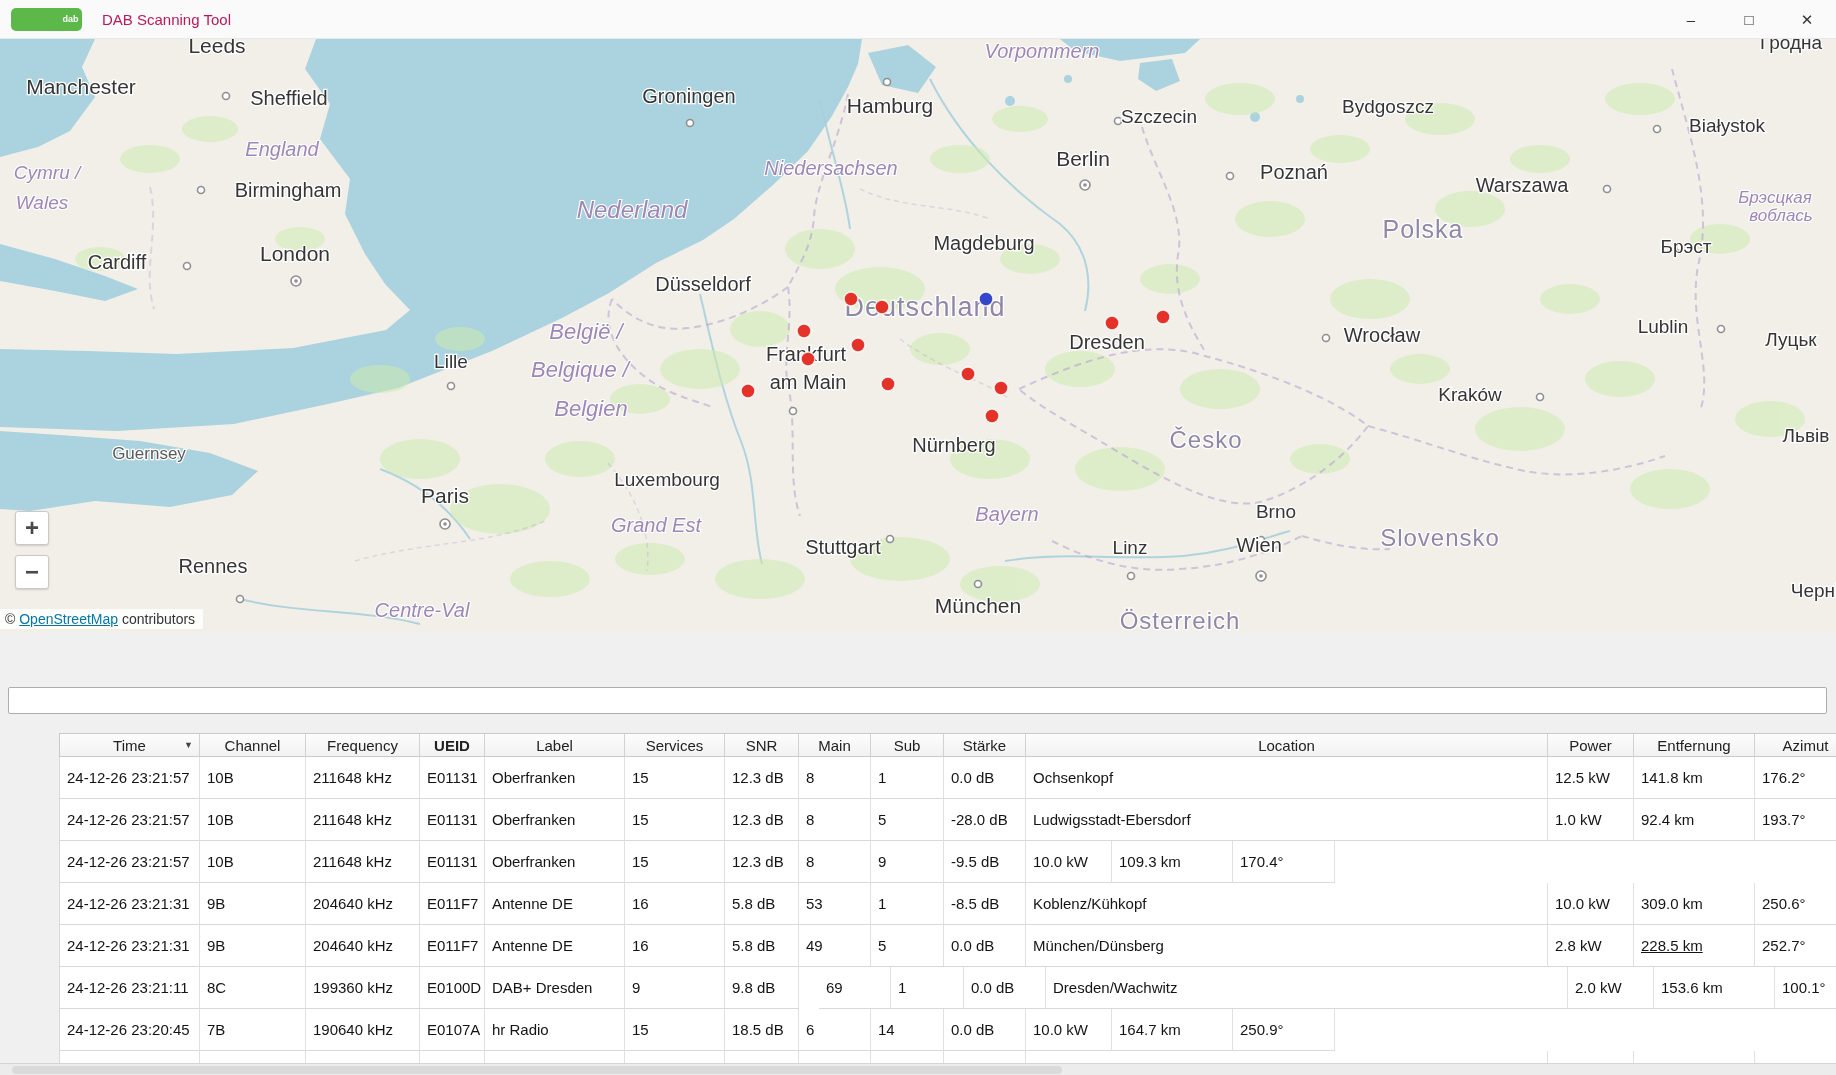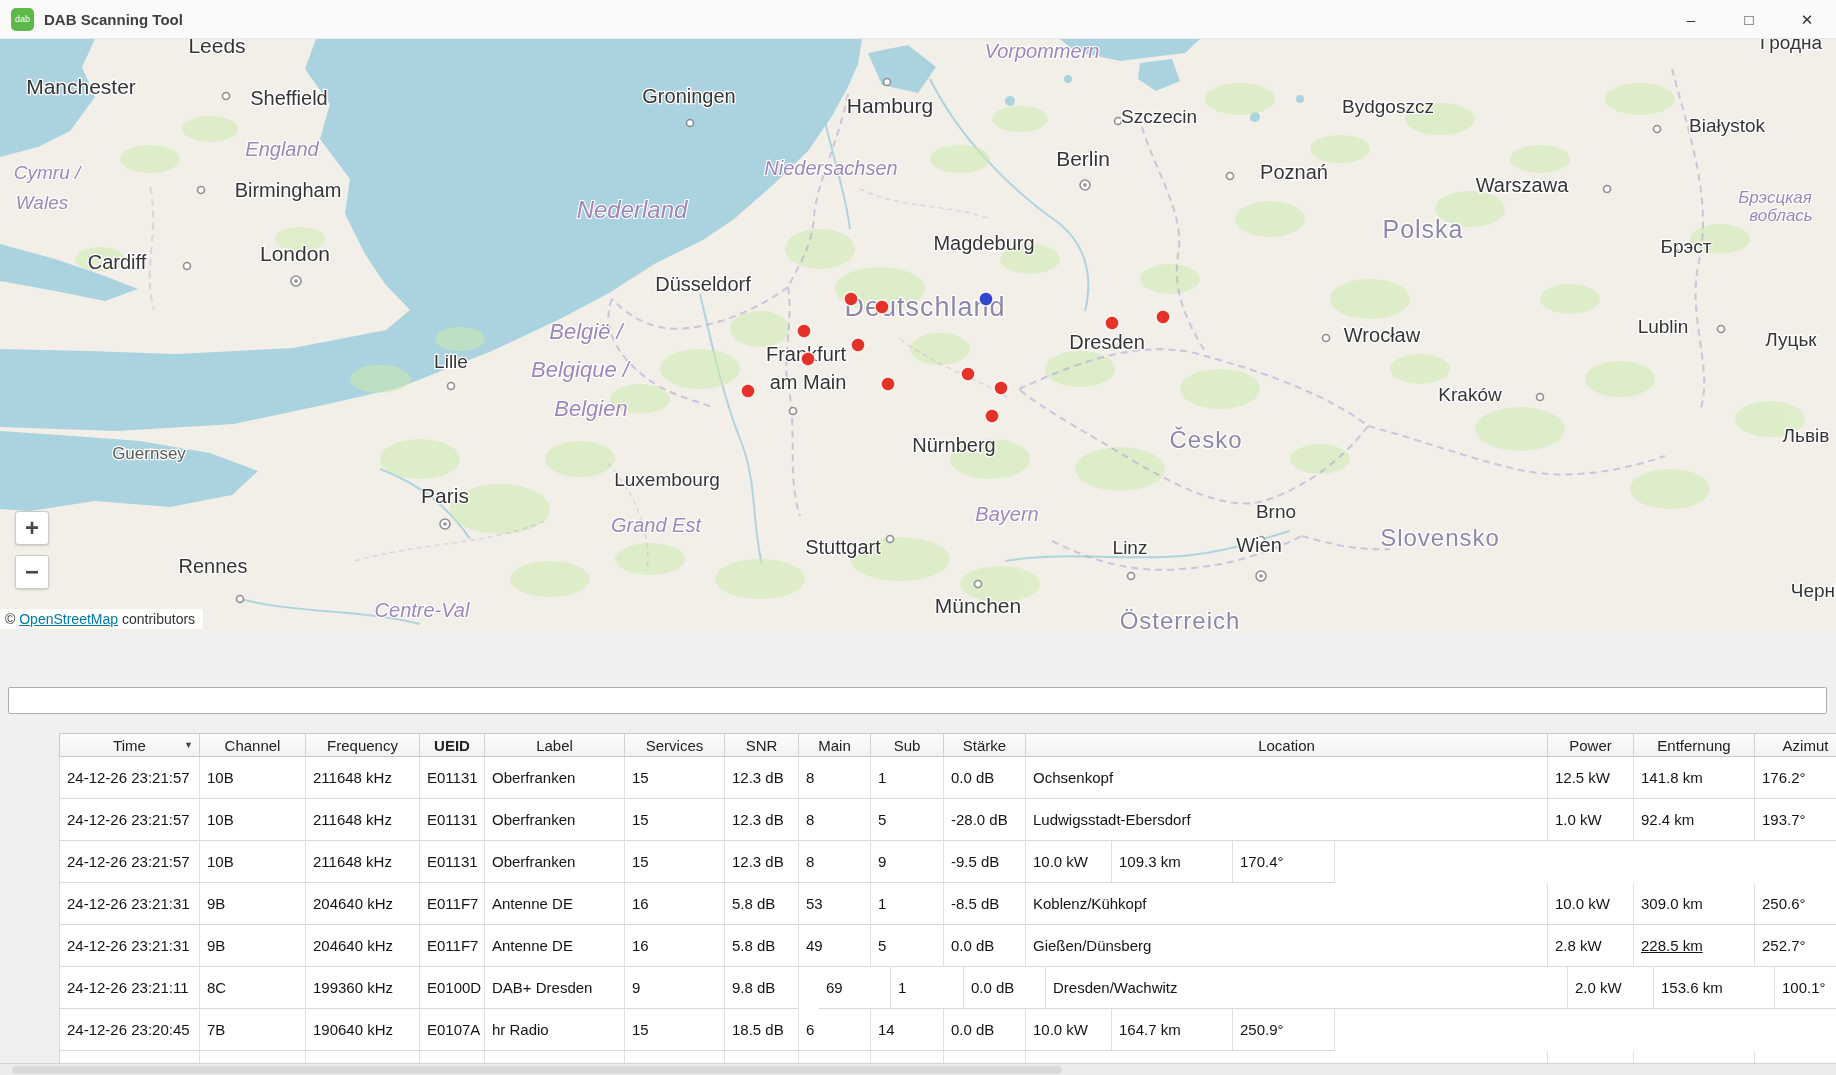--- a/index.html
+++ b/index.html
@@ -5,22 +5,22 @@
   html,body{margin:0;padding:0;}
   body{
     width:1836px;height:1075px;position:relative;overflow:hidden;
     background:#f0f0f0;font-family:"Liberation Sans",sans-serif;
     -webkit-font-smoothing:antialiased;
   }
   
   .titlebar{position:absolute;left:0;top:0;width:1836px;height:39px;background:#fafafa;
     display:flex;align-items:center;border-bottom:1px solid #e8e8e8;box-sizing:border-box;}
   .app-icon{width:23px;height:23px;border-radius:5px;background:#5cb949;color:#fff;
-    font-size:9px;font-weight:normal;display:flex;align-items:center;justify-content:center;margin:0 10px 0 11px;}
-  .app-title{font-size:15px;color:#404040;font-weight:bold;}
+    font-size:9px;font-weight:bold;display:flex;align-items:center;justify-content:center;margin:0 20px 0 11px;padding-left:48px;}
+  .app-title{font-size:15px;color:#be185d;}
   .win-btns{position:absolute;right:0;top:0;height:39px;display:flex;}
   .win-btn{width:58px;height:39px;display:flex;align-items:center;justify-content:center;
     font-size:15px;color:#333;}
   
   .map{position:absolute;left:0;top:39px;width:1836px;height:594px;background:#f2efe9;overflow:hidden;}
   .map svg{display:block;}
   text.city{fill:#353535;paint-order:stroke;stroke:#ffffff;stroke-width:2.5px;}
   text.minor{fill:#5a5a5a;paint-order:stroke;stroke:#ffffff;stroke-width:2.5px;}
   text.country{fill:#8f87a8;paint-order:stroke;stroke:#ffffff;stroke-width:2.5px;letter-spacing:1px;}
   text.region{fill:#9d86b8;font-style:italic;paint-order:stroke;stroke:#ffffff;stroke-width:2.2px;}
@@ -415,21 +415,21 @@
         <div class="td" style="width: 140px;">24-12-26 23:21:31</div>
         <div class="td" style="width: 106px;">9B</div>
         <div class="td" style="width: 114px;">204640 kHz</div>
         <div class="td" style="width: 65px;">E011F7</div>
         <div class="td" style="width: 140px;">Antenne DE</div>
         <div class="td" style="width: 100px;">16</div>
         <div class="td" style="width: 74px;">5.8 dB</div>
         <div class="td" style="width: 72px;">49</div>
         <div class="td" style="width: 73px;">5</div>
         <div class="td" style="width: 82px;">0.0 dB</div>
-        <div class="td" style="width: 522px;">Gießen/Dünsberg</div>
+        <div class="td" style="width: 522px;">München/Dünsberg</div>
         <div class="td" style="width: 86px;">2.8 kW</div>
         <div class="td" style="width: 121px; text-decoration: underline;">228.5 km</div>
         <div class="td" style="width: 102px;">252.7°</div>
       </div>
       <div class="tr">
         <div class="td" style="width: 140px;">24-12-26 23:21:11</div>
         <div class="td" style="width: 106px;">8C</div>
         <div class="td" style="width: 114px;">199360 kHz</div>
         <div class="td" style="width: 65px;">E0100D</div>
         <div class="td" style="width: 140px;">DAB+ Dresden</div>

